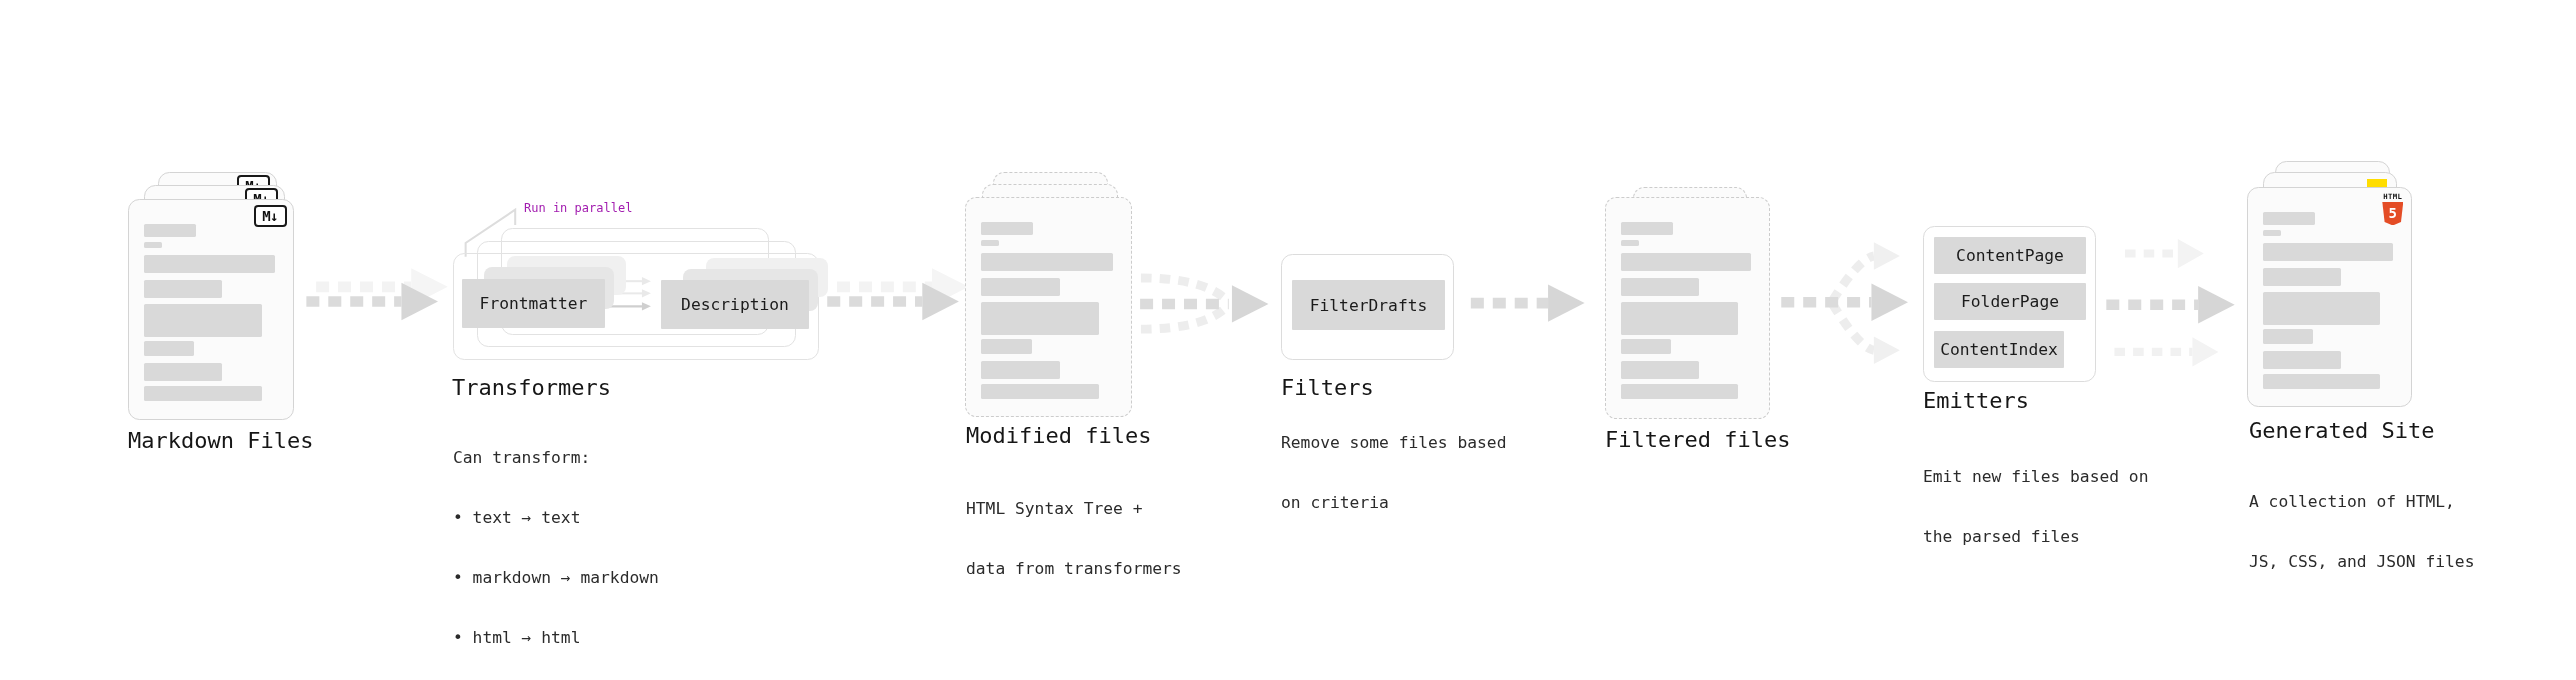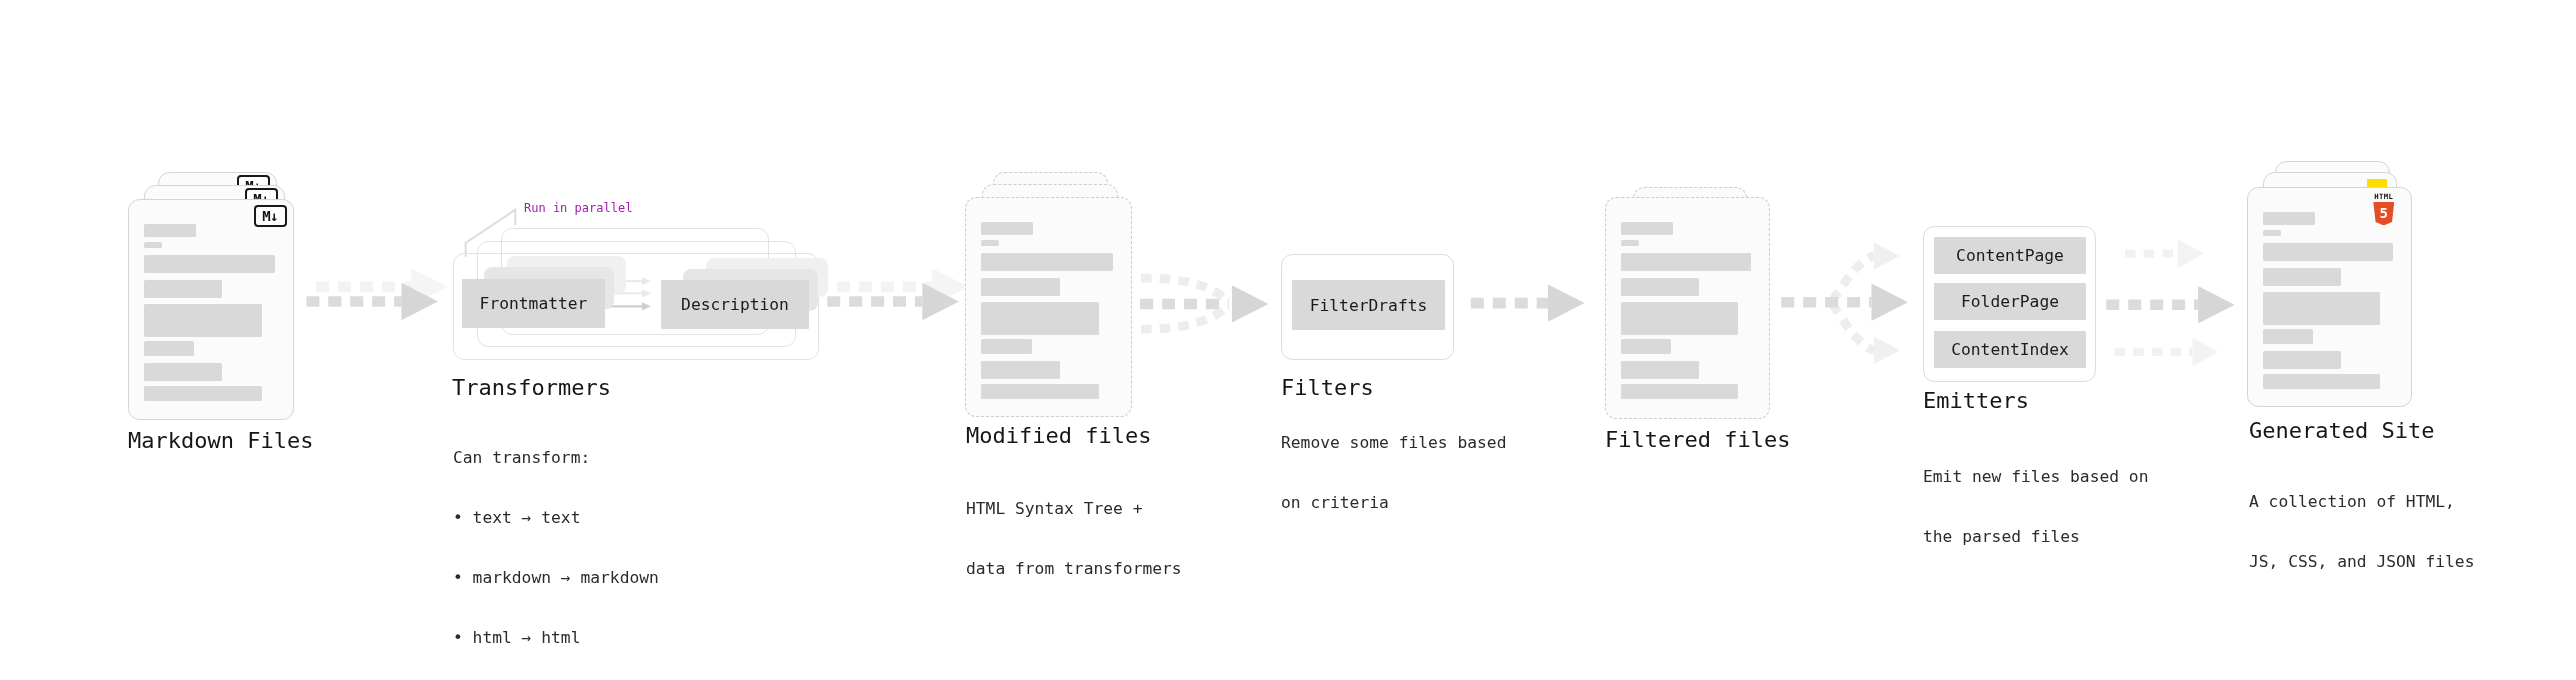--- a/index.html
+++ b/index.html
@@ -28,21 +28,21 @@
   .sk7 { top:163px; height:18px; width:48%; }
   .sk8 { top:186px; height:14.6px; width:72%; }
 
   
   .badge-md {
     position:absolute; top:4.9px; right:6.5px; width:33px; height:22px;
     border:2.4px solid #191919; border-radius:4.1px; background:#ffffff;
     color:#111; font-weight:bold; font-size:14px; letter-spacing:-0.8px;
     display:flex; align-items:center; justify-content:center; box-sizing:border-box;
   }
-  .html5-logo { position:absolute; top:4.9px; right:15px; width:24.4px; text-align:center; }
+  .html5-logo { position:absolute; top:4.9px; right:6px; width:24.4px; text-align:center; }
   .html5-word { font-size:7.3px; font-weight:bold; color:#111; letter-spacing:0.4px; line-height:8.1px; }
   .html5-shield {
     width:21px; height:23.6px; margin:0.8px auto 0; background:#e44d26;
     clip-path:polygon(0 0,100% 0,89% 86%,50% 100%,11% 86%);
     color:#fff; font-size:14px; font-weight:bold; line-height:23.6px; text-align:center;
   }
   .badge-css { position:absolute; top:3.3px; right:7.3px; width:21px; text-align:center;margin-top:16px; }
   .badge-css .word { font-size:6.5px; font-weight:bold; color:#111; line-height:7.3px; }
   .badge-css .bar { width:18px; height:3.3px; background:#2c5cf2; margin:0.8px auto 0; border-radius:0.8px; }
   .badge-js { position:absolute; top:5.7px; right:9px; width:20.3px; height:11.4px; background:#ffdd00; }
@@ -205,21 +205,21 @@
     <div class="sk sk5"></div>
     <div class="sk sk6"></div>
     <div class="sk sk7"></div>
     <div class="sk sk8"></div>
   </div>
   <div class="h" style="left:1605px;top:427px">Filtered files</div>
 
   <div class="wbox" style="left:1923px;top:226px;width:173px;height:156px"></div>
   <div class="chip" style="left:1934px;top:237px;width:152px;height:37px">ContentPage</div>
   <div class="chip" style="left:1934px;top:283px;width:152px;height:37px">FolderPage</div>
-  <div class="chip" style="left:1934px;top:331px;width:152px;height:37px">ContentIndex</div>
+  <div class="chip" style="left:1934px;top:331px;width:130px;height:37px">ContentIndex</div>
   <div class="h" style="left:1923px;top:388px">Emitters</div>
   <div class="sub" style="left:1923px;top:428px">
     <div>Emit new files based on</div>
     <div>the parsed files</div>
   </div>
 
   <div class="doc" style="left:2275px;top:161px;width:115px;height:98px">
     <div class="badge-css">
       <div class="word">CSS</div>
       <div class="bar"></div>

